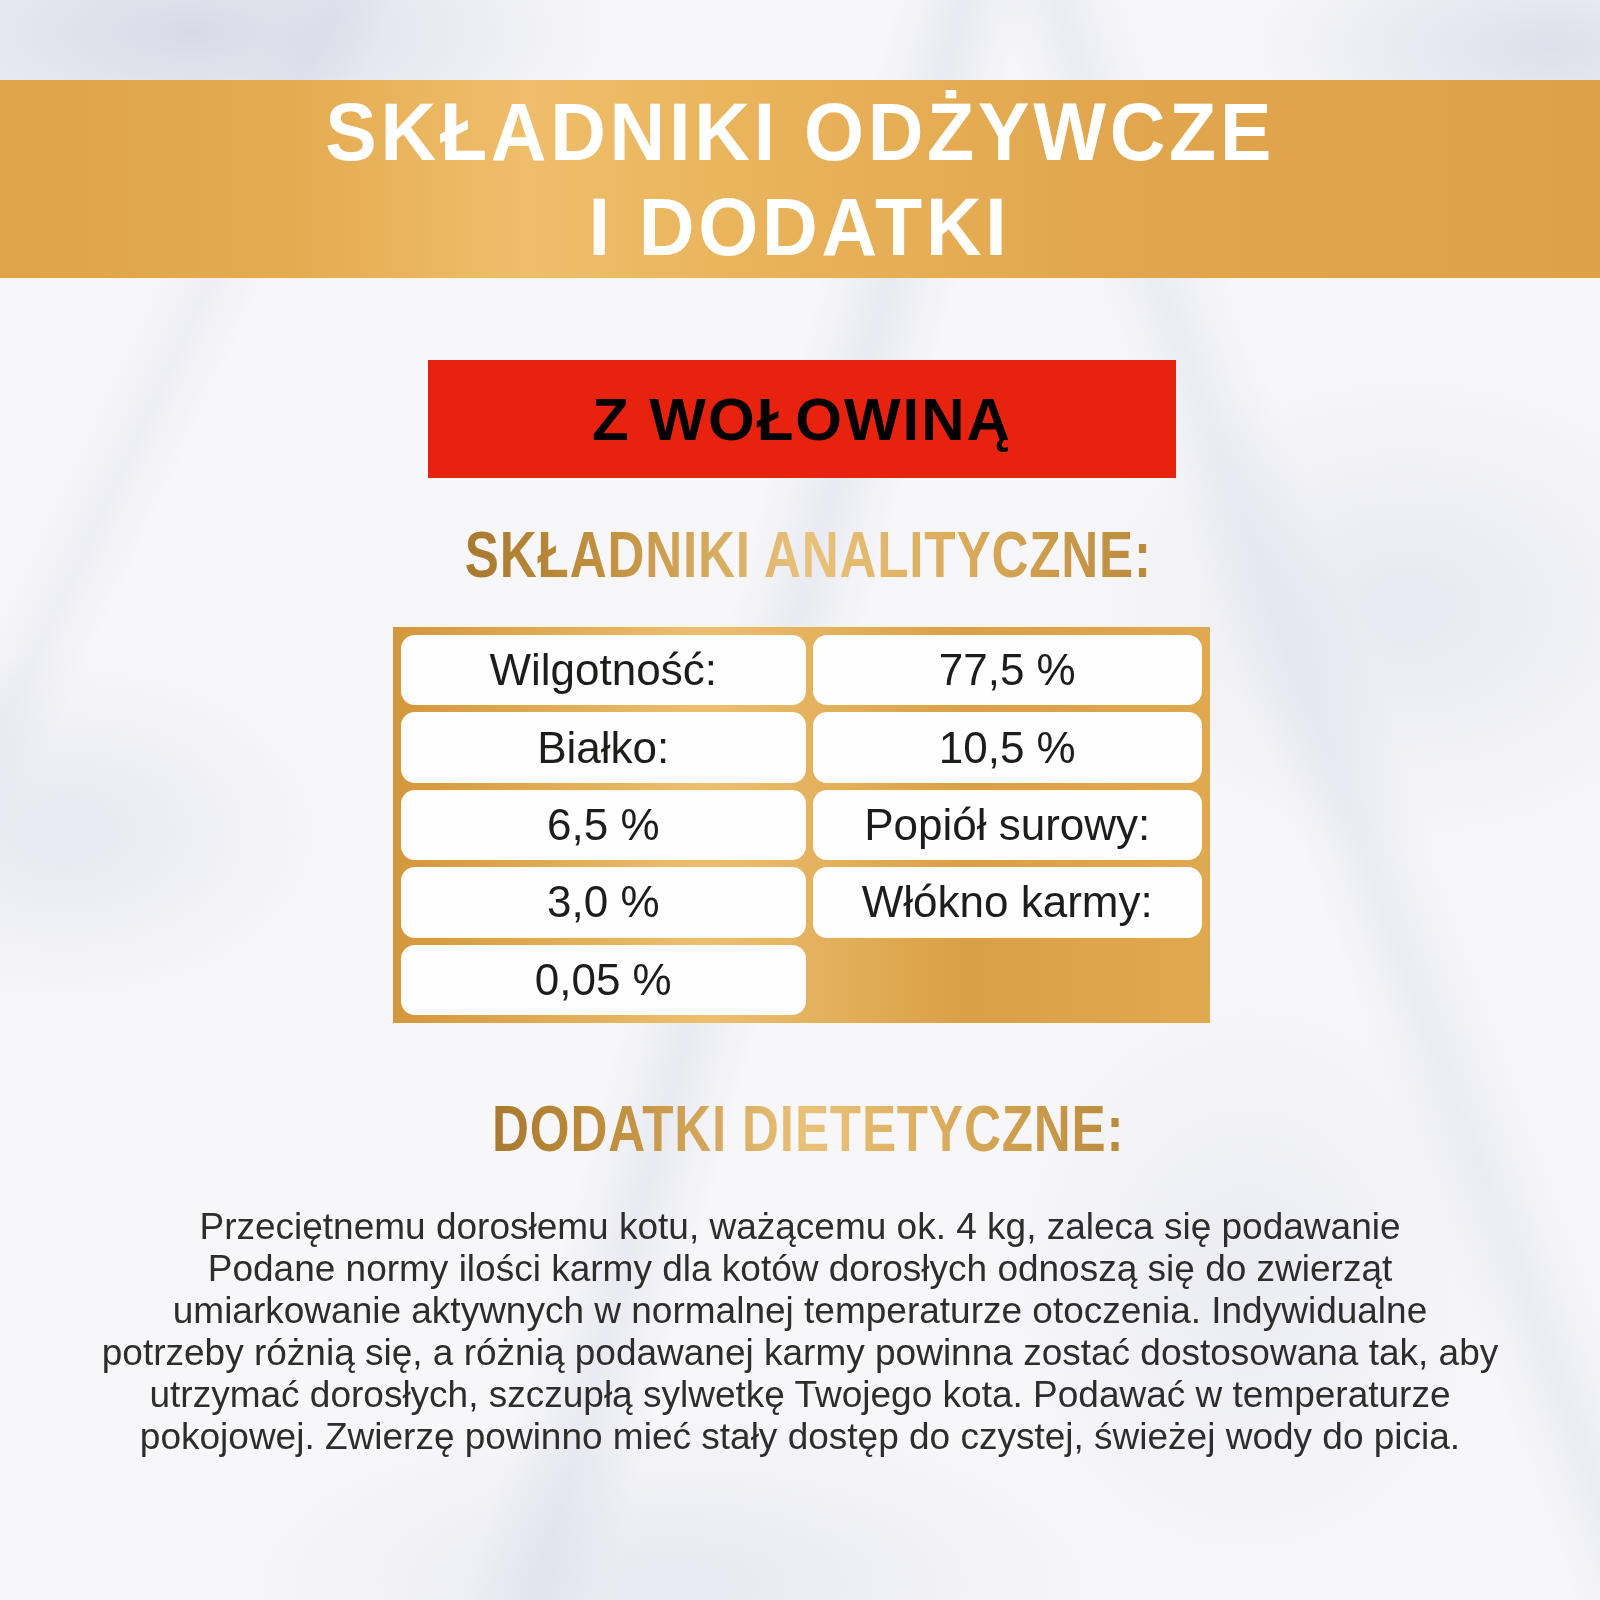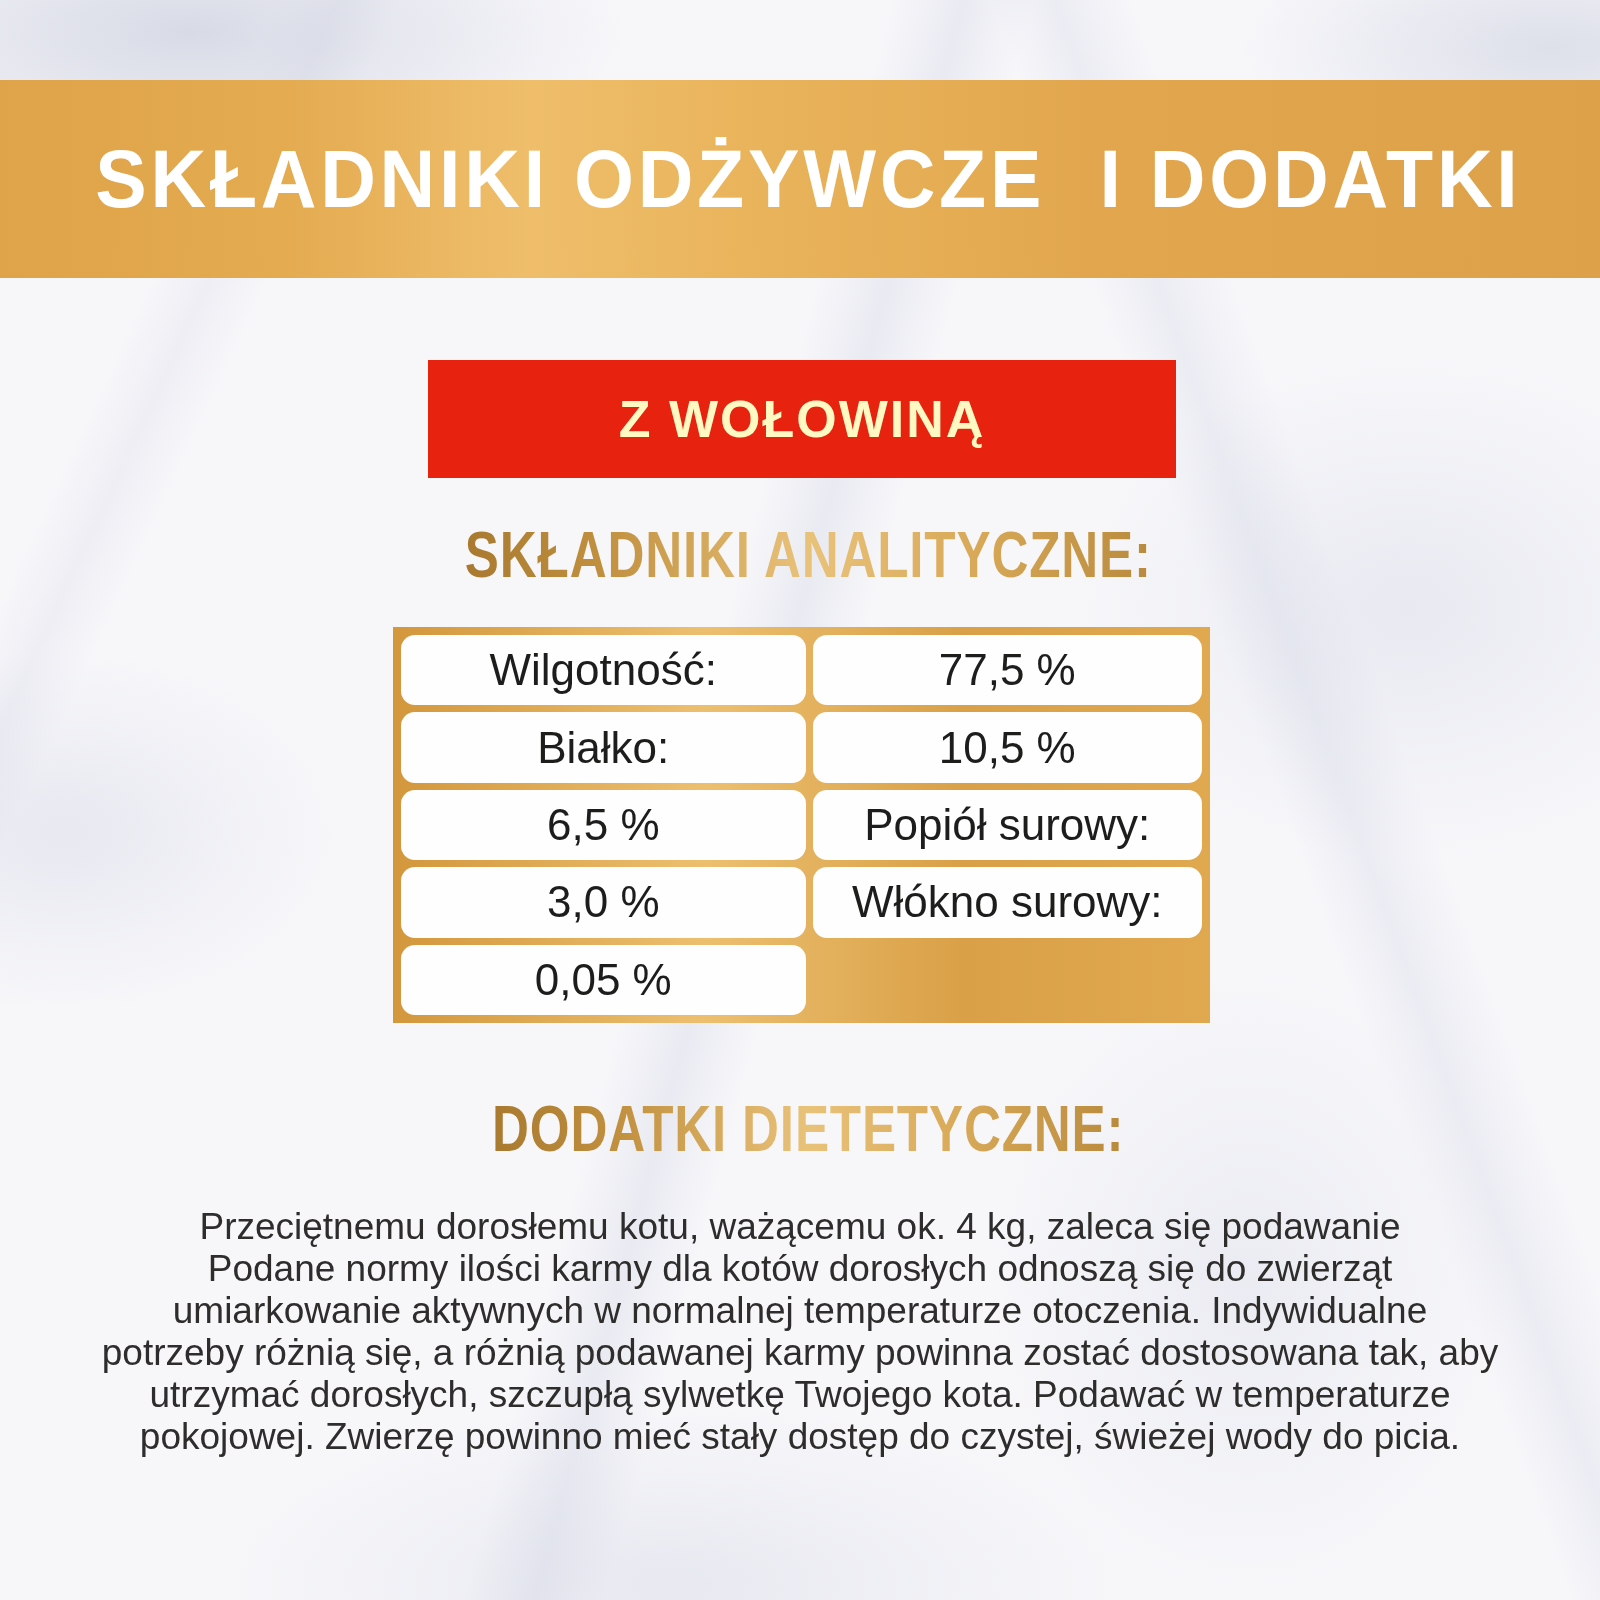--- a/index.html
+++ b/index.html
@@ -14,32 +14,32 @@
       radial-gradient(ellipse 460px 300px at 4% 52%, rgba(198,202,220,.32), transparent 60%),
       radial-gradient(ellipse 760px 300px at 42% 99%, rgba(196,200,218,.30), transparent 60%),
       radial-gradient(ellipse 420px 500px at 78% 80%, rgba(200,204,221,.26), transparent 62%),
       linear-gradient(105deg, transparent 44%, rgba(202,206,223,.30) 47.5%, transparent 51%),
       linear-gradient(70deg, transparent 72%, rgba(202,206,223,.26) 75%, transparent 78.5%),
       linear-gradient(115deg, transparent 12%, rgba(205,208,224,.22) 14.5%, transparent 17%);
   }
   .banner{
     position:absolute;left:0;top:80px;width:1600px;height:198px;
     background:linear-gradient(90deg,#dfa349 0%,#e4ab51 18%,#efbe6b 33%,#e9b45c 46%,#e2a74e 68%,#dda149 100%);
-    display:flex;flex-direction:row;align-items:center;justify-content:center;gap:11px;
+    display:flex;flex-direction:column;align-items:center;justify-content:center;gap:11px;
   }
   .banner-line{
     color:#ffffff;font-weight:bold;font-size:82px;line-height:84px;
     letter-spacing:4px;white-space:nowrap;transform:scaleX(.94);transform-origin:center;
   }
   .flavor-badge{
     position:absolute;left:428px;top:360px;width:748px;height:118px;
     background:#e7220e;display:flex;align-items:center;justify-content:center;
   }
   .flavor-badge span{
-    color:#fef9c3;font-weight:bold;font-size:52px;letter-spacing:2px;white-space:nowrap;
+    color:#000000;font-weight:bold;font-size:60px;letter-spacing:2px;white-space:nowrap;
   }
   .gold-heading{
     position:absolute;left:8px;width:1600px;text-align:center;
   }
   .gold-heading span{
     display:inline-block;font-weight:bold;font-size:64px;letter-spacing:1px;white-space:nowrap;
     transform:scaleX(.8);transform-origin:center;
     color:#c79a4c;
   }
   @supports ((-webkit-background-clip:text) or (background-clip:text)){
@@ -83,21 +83,21 @@
 </div>
 
 <div class="nutrition-table">
   <div class="cell">Wilgotność:</div>
   <div class="cell">77,5 %</div>
   <div class="cell">Białko:</div>
   <div class="cell">10,5 %</div>
   <div class="cell">6,5 %</div>
   <div class="cell">Popiół surowy:</div>
   <div class="cell">3,0 %</div>
-  <div class="cell">Włókno surowy:</div>
+  <div class="cell">Włókno karmy:</div>
   <div class="cell">0,05 %</div>
 </div>
 
 <div class="gold-heading heading-dietary">
   <span>DODATKI DIETETYCZNE:</span>
 </div>
 
 <div class="feeding-paragraph">
   <div class="pline">Przeciętnemu dorosłemu kotu, ważącemu ok. 4 kg, zaleca się podawanie</div>
   <div class="pline">Podane normy ilości karmy dla kotów dorosłych odnoszą się do zwierząt</div>

